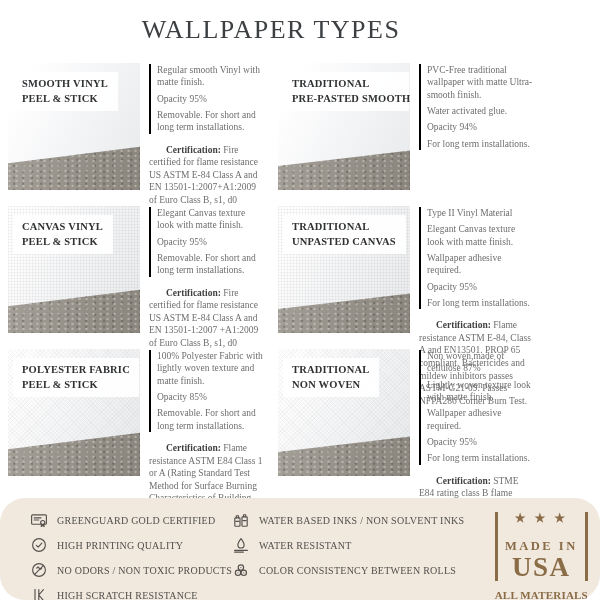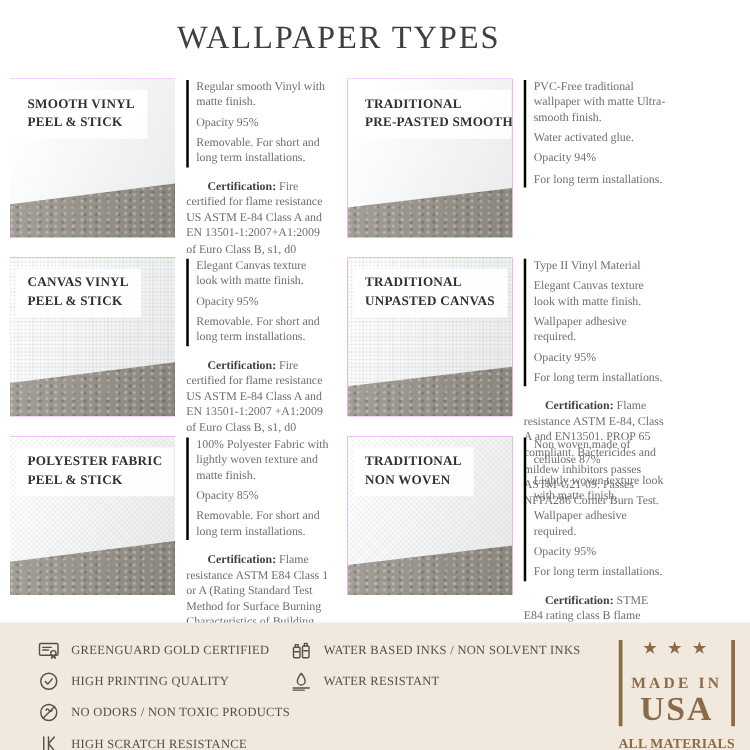--- a/index.html
+++ b/index.html
@@ -25,21 +25,21 @@
     display:grid;
     grid-template-columns:1fr 1fr;
     column-gap:14px; row-gap:16px;
     padding:17px 8px 0 8px;
   }
   .card { display:flex; align-items:flex-start; height:127px; }
 
   .card-image {
     position:relative; flex:0 0 132px;
     width:132px; height:127px; overflow:hidden;
-    background:#d946ef;
+    background:#a16207;
   }
   .wall {
     position:absolute; inset:0;
     background:linear-gradient(118deg,#ffffff 12%,#f1f2f4 62%,#e7e9eb 100%);
   }
   .wall.tex-canvas::after {
     content:""; position:absolute; inset:0;
     background:
       repeating-linear-gradient(0deg, rgba(150,150,150,0.10) 0 1px, transparent 1px 3px),
       repeating-linear-gradient(90deg, rgba(150,150,150,0.10) 0 1px, transparent 1px 3px);
@@ -82,20 +82,21 @@
   }
   .cert b { color:#3f3f3f; font-weight:700;margin-left:17px; }
 
   
   .footer {
     position:absolute; left:0; top:498px;
     width:600px; height:102px;
     background:#f1e8de;
     display:flex; align-items:flex-start;
     padding:13px 0 0 30px;
+    border-radius:25px;
   }
   .fcol { display:flex; flex-direction:column; }
   .fcol1 { width:202px; }
   .fcol2 { width:252px; }
   .feature {
     display:flex; align-items:center; gap:9px;
     height:18px; margin-bottom:7px;
     font-size:10px; letter-spacing:0.25px; color:#52504d;
     white-space:nowrap;
   }
@@ -307,20 +308,31 @@
       </div>
       <div class="feature">
         <span class="ficon">
           <svg viewBox="0 0 18 18">
               <path d="M9 2.6C9 2.6 5.9 6.6 5.9 8.9a3.1 3.1 0 0 0 6.2 0C12.1 6.6 9 2.6 9 2.6Z"></path>
               <path d="M2.6 14.4h12.8M2.6 16.1h8.8"></path>
             </svg>
         </span>
         <span>WATER RESISTANT</span>
       </div>
+      <div class="feature">
+        <span class="ficon">
+          <svg viewBox="0 0 18 18">
+              <circle cx="6" cy="11.8" r="2.7"></circle>
+              <circle cx="11.8" cy="11.8" r="2.7"></circle>
+              <circle cx="8.9" cy="6.6" r="2.7"></circle>
+              <path d="M6 11.8h.01M11.8 11.8h.01M8.9 6.6h.01"></path>
+            </svg>
+        </span>
+        <span>COLOR CONSISTENCY BETWEEN ROLLS</span>
+      </div>
     </div>
 
     <div class="badge">
       <div class="badge-box">
         <div class="badge-stars">★ ★ ★</div>
         <div class="badge-madein">MADE IN</div>
         <div class="badge-usa">USA</div>
       </div>
       <div class="badge-sub">
         <div>ALL MATERIALS</div>

